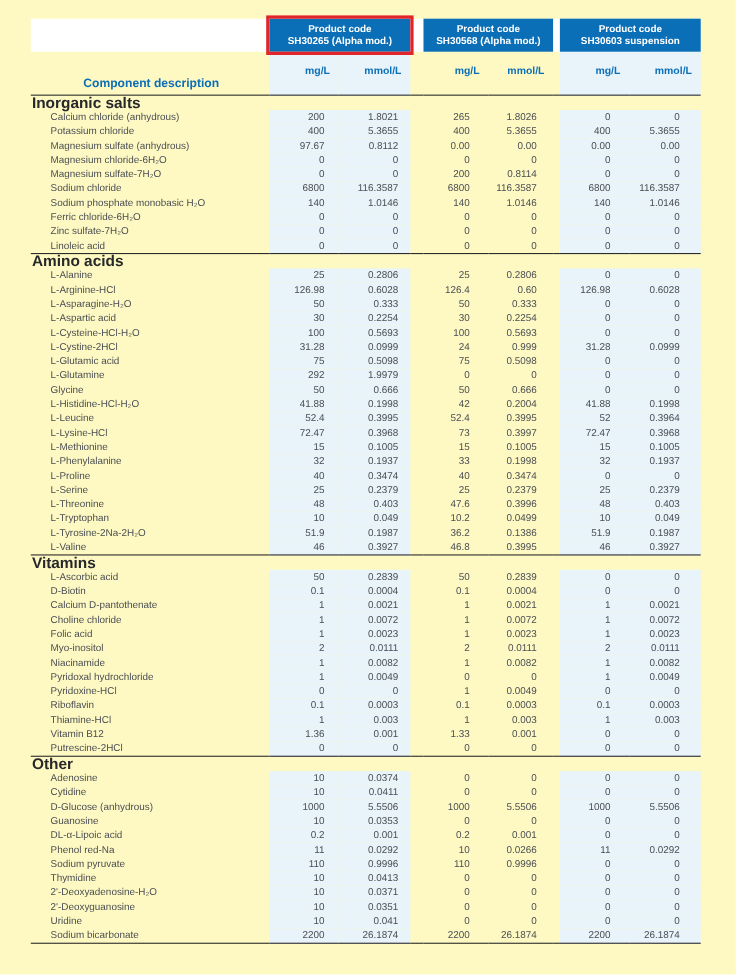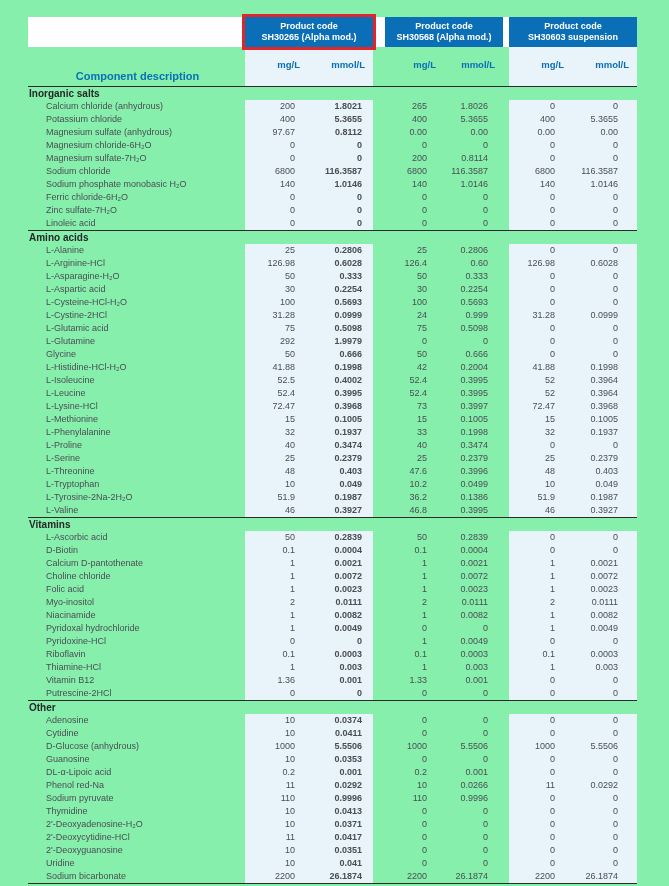--- a/index.html
+++ b/index.html
@@ -9,21 +9,21 @@
     --rule-dark:#2b2b2b;
     --text-body:#4a4e53;
     --text-section:#26282a;
   }
   html,body{margin:0;padding:0;background:#fff;}
   body{
     width:669px;height:886px;
     font-family:"Liberation Sans","DejaVu Sans",sans-serif;
     -webkit-font-smoothing:antialiased;
   }
-  .sheet{position:relative;width:669px;height:886px;overflow:hidden;background:#86efac;}
+  .sheet{position:relative;width:669px;height:886px;overflow:hidden;background:#fef9c3;}
 
   table.composition{
     border-collapse:collapse;
     table-layout:fixed;
     width:609px;
     margin:17px 0 0 28px;
   }
   col.c-name{width:217px;}
   col.c-m0{width:63px;}  col.c-m1{width:65px;}
   col.c-sp1{width:12px;}
@@ -67,28 +67,28 @@
     font-size:9.5px;
     padding-bottom:16px;
     padding-right:8px;
   }
 
   
   tbody td{height:13px;line-height:13px;font-size:9px;color:var(--text-body);}
   td.section-name{
     font-weight:bold;
     color:var(--text-section);
-    font-size:10px;
+    font-size:14px;
     padding-left:1px;
     border-top:1px solid var(--rule-dark);
   }
   td.comp{padding-left:18px;white-space:nowrap;overflow:hidden;}
   td.num{text-align:right;white-space:nowrap;}
   td.num.n0{padding-right:13px;}
-  td.num.n1{padding-right:11px;font-weight:bold;}
+  td.num.n1{padding-right:11px;}
   td.num.n2{padding-right:17px;}
   td.num.n3{padding-right:15px;}
   td.num.n4{padding-right:17px;}
   td.num.n5{padding-right:19px;}
   tbody tr:last-child td{border-bottom:1.5px solid var(--rule-dark);}
 </style>
 </head>
 <body>
 
 <div class="sheet">
@@ -355,31 +355,20 @@
           <td class="num n0">41.88</td>
           <td class="num n1">0.1998</td>
           <td></td>
           <td class="num n2">42</td>
           <td class="num n3">0.2004</td>
           <td></td>
           <td class="num n4">41.88</td>
           <td class="num n5">0.1998</td>
         </tr>
         <tr>
-          <td class="comp">L-Isoleucine</td>
-          <td class="num n0">52.5</td>
-          <td class="num n1">0.4002</td>
-          <td></td>
-          <td class="num n2">52.4</td>
-          <td class="num n3">0.3995</td>
-          <td></td>
-          <td class="num n4">52</td>
-          <td class="num n5">0.3964</td>
-        </tr>
-        <tr>
           <td class="comp">L-Leucine</td>
           <td class="num n0">52.4</td>
           <td class="num n1">0.3995</td>
           <td></td>
           <td class="num n2">52.4</td>
           <td class="num n3">0.3995</td>
           <td></td>
           <td class="num n4">52</td>
           <td class="num n5">0.3964</td>
         </tr>
@@ -716,31 +705,20 @@
           <td class="num n2">0</td>
           <td class="num n3">0</td>
           <td></td>
           <td class="num n4">0</td>
           <td class="num n5">0</td>
         </tr>
         <tr>
           <td class="comp">2'-Deoxyadenosine-H₂O</td>
           <td class="num n0">10</td>
           <td class="num n1">0.0371</td>
-          <td></td>
-          <td class="num n2">0</td>
-          <td class="num n3">0</td>
-          <td></td>
-          <td class="num n4">0</td>
-          <td class="num n5">0</td>
-        </tr>
-        <tr>
-          <td class="comp">2'-Deoxycytidine-HCl</td>
-          <td class="num n0">11</td>
-          <td class="num n1">0.0417</td>
           <td></td>
           <td class="num n2">0</td>
           <td class="num n3">0</td>
           <td></td>
           <td class="num n4">0</td>
           <td class="num n5">0</td>
         </tr>
         <tr>
           <td class="comp">2'-Deoxyguanosine</td>
           <td class="num n0">10</td>

